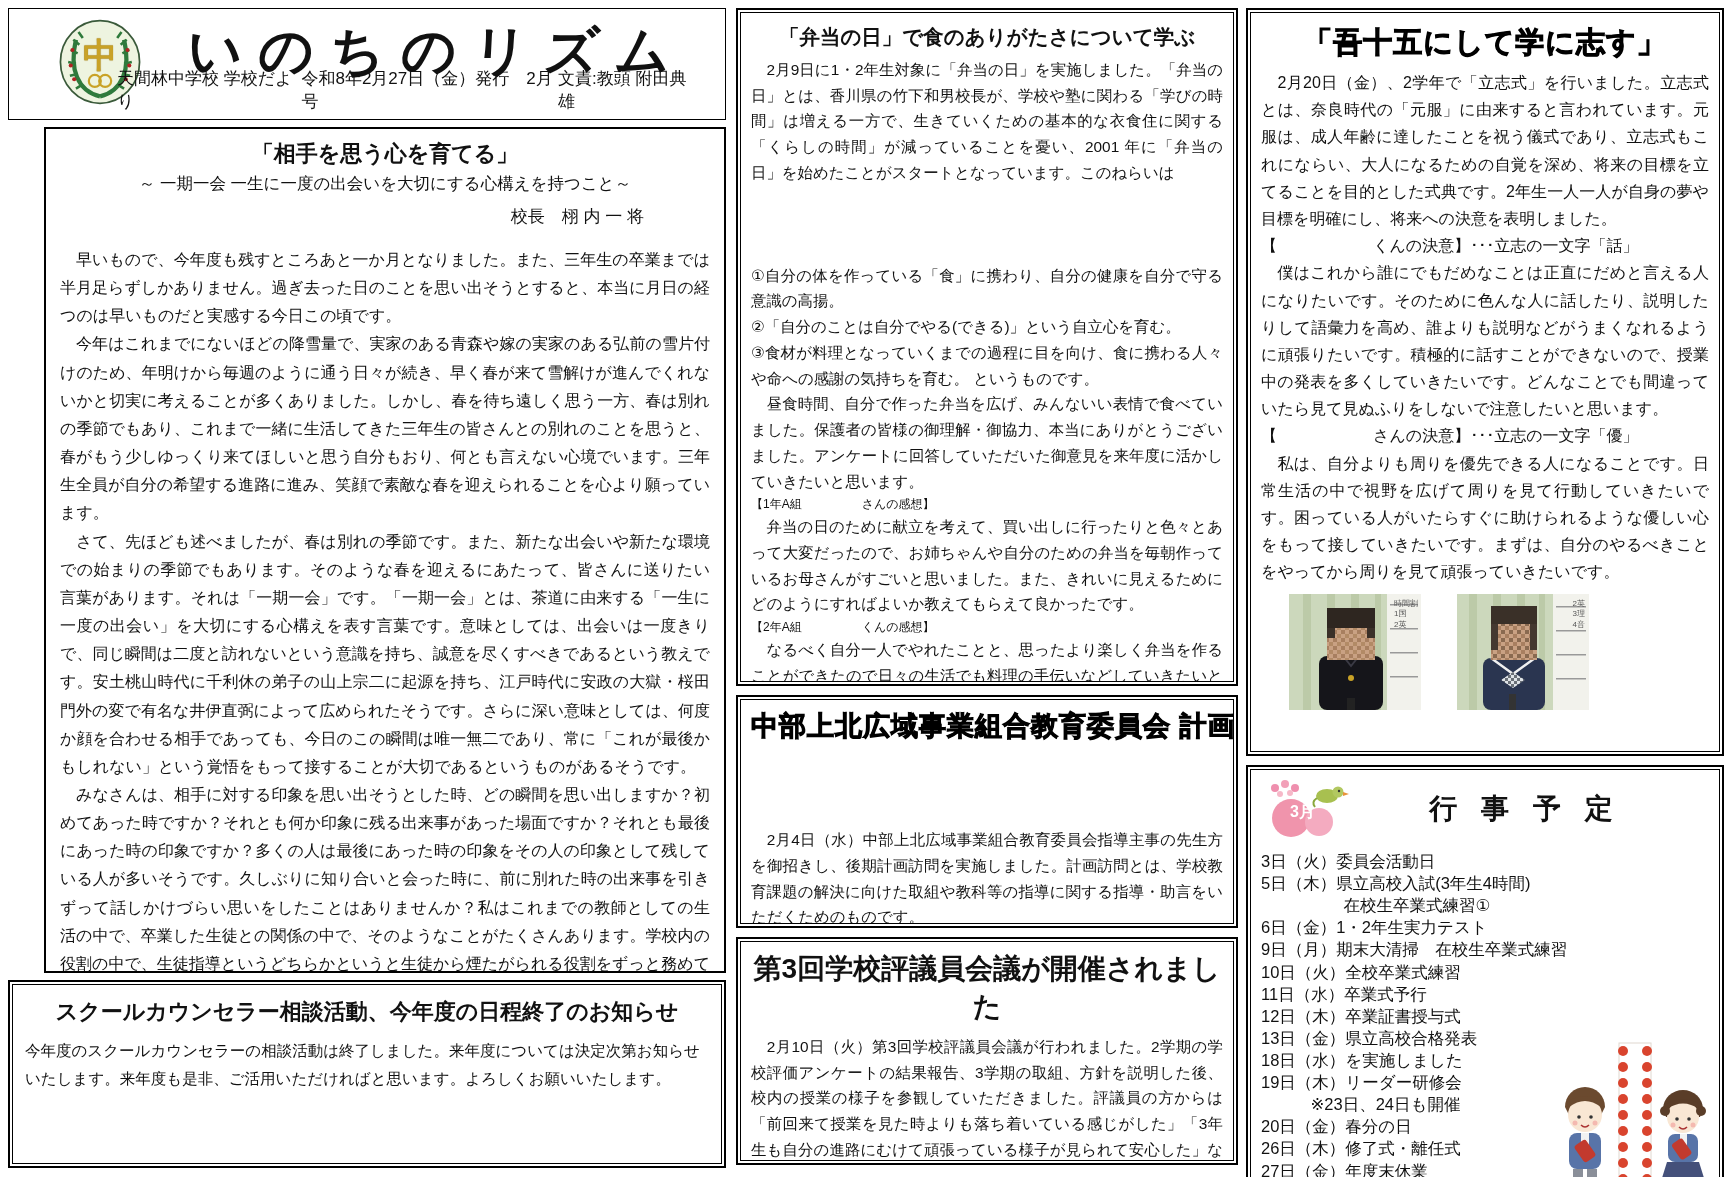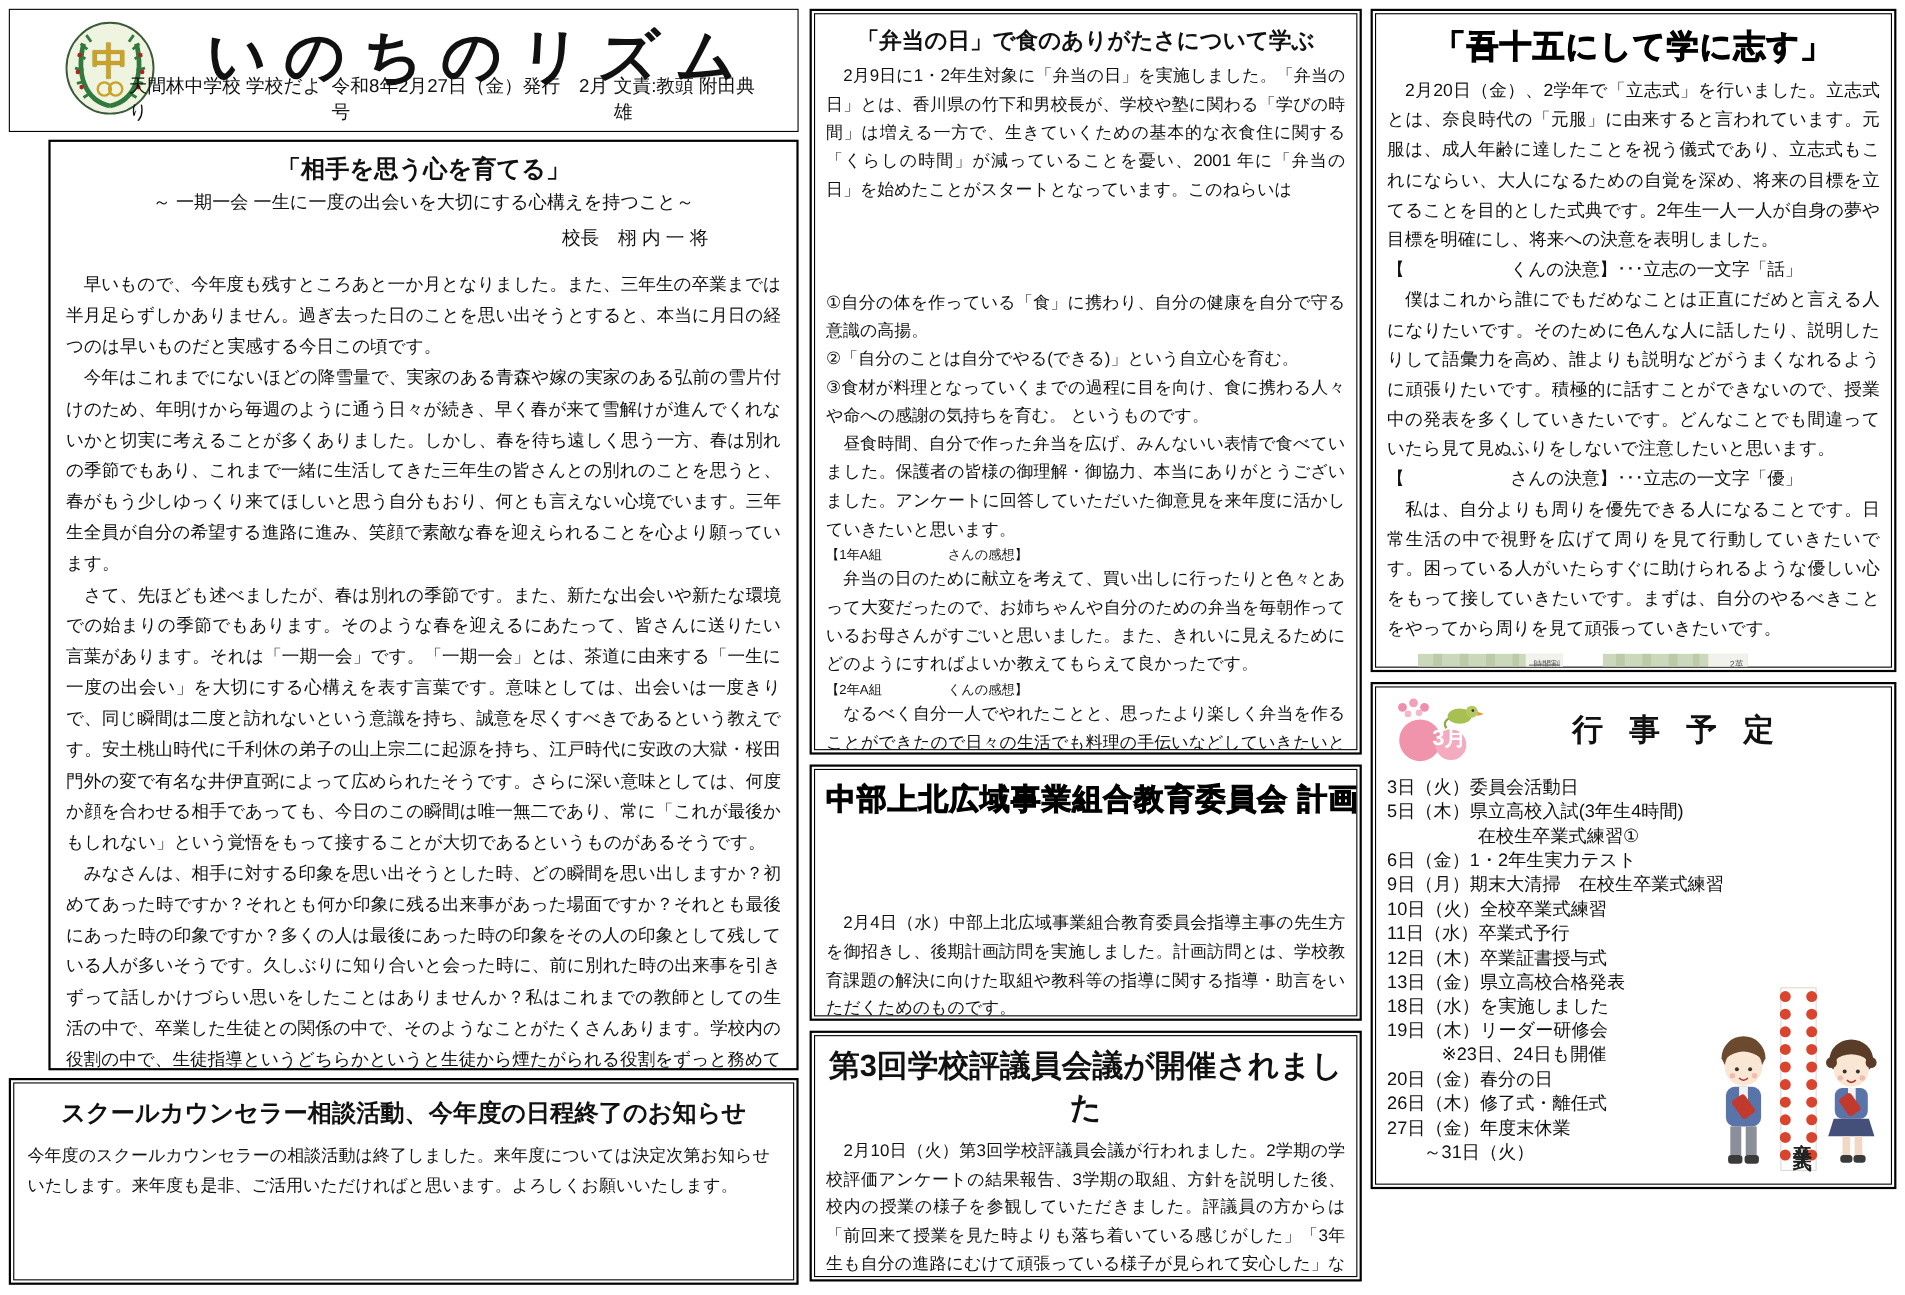--- a/index.html
+++ b/index.html
@@ -49,32 +49,32 @@
 
   .visit{height:233px;}
   .visit .dd-in{padding:6px 10px;}
   .v-title{font-size:27px;font-weight:900;letter-spacing:1px;margin:2px 0 6px;text-align:center;white-space:nowrap;
      -webkit-text-stroke:1px #000;}
   .council{height:228px;}
   .council .dd-in{padding:6px 10px;}
   .g-title{font-size:28px;font-weight:900;text-align:center;margin:2px 0 8px;}
 
   
-  .risshi{height:603px;}
+  .risshi{height:748px;}
   .risshi .dd-in{padding:6px 10px;}
   .r-title{font-size:29px;font-weight:900;text-align:center;letter-spacing:1px;margin:4px 0 6px;
      -webkit-text-stroke:1px #000;}
   .r-text{font-size:16px;line-height:1.7;margin:0;text-align:justify;white-space:pre-wrap;}
 
   .sched{height:461px;position:relative;}
   .sched .dd-in{padding:8px 10px;position:relative;}
   .sched-head{display:flex;align-items:center;gap:14px;margin-bottom:10px;}
   .badge{position:relative;width:96px;height:62px;flex:none;}
-  .badge-label{position:absolute;left:10px;top:24px;width:44px;text-align:left;color:#fff;
-     font-weight:900;font-size:20px;margin-left:31px;}
+  .badge-label{position:absolute;left:10px;top:24px;width:44px;text-align:right;color:#fff;
+     font-weight:900;font-size:16px;}
   .s-title{flex:1;text-align:center;font-size:28px;font-weight:900;letter-spacing:8px;margin-right:30px;}
   .sch-list{font-size:16.5px;line-height:1.34;}
   .sch-line{white-space:pre-wrap;}
   .grad-illust{position:absolute;right:6px;bottom:6px;width:158px;height:178px;}
   .banner-label{position:absolute;right:69px;bottom:38px;writing-mode:vertical-rl;font-size:17px;
      font-weight:bold;color:#222;letter-spacing:4px;}
   .chart-labels{position:absolute;top:6px;display:flex;flex-direction:column;gap:2px;
      font-size:8px;color:#555;line-height:1.1;}
 </style>
 </head>

